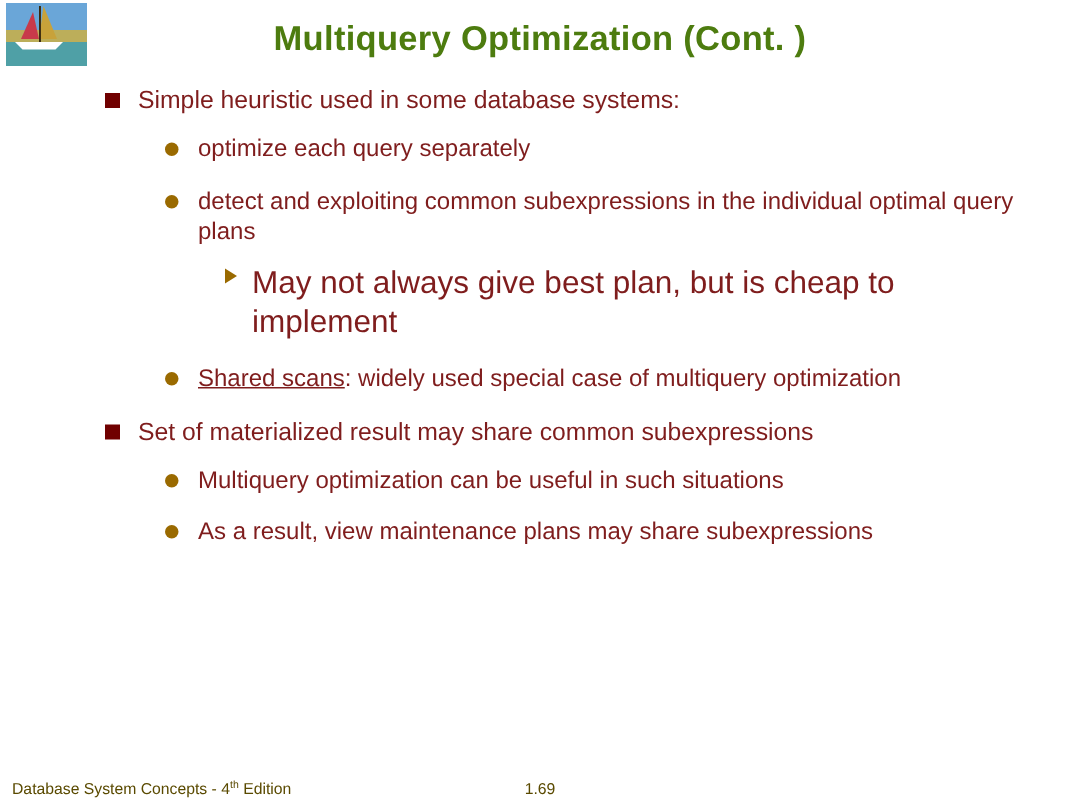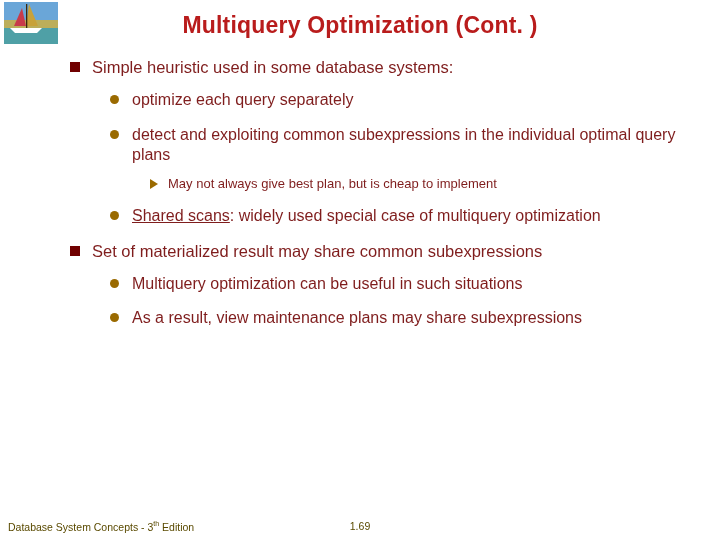--- a/index.html
+++ b/index.html
@@ -2,21 +2,21 @@
 <html><head>
 <meta charset="utf-8">
 <style>
   * { box-sizing: border-box; margin: 0; padding: 0; }
   html, body { width: 720px; height: 540px; font-family: Arial, Helvetica, sans-serif; background: #fff; }
   .slide { width: 720px; height: 540px; position: relative; padding: 0; }
   .logo {
     position: absolute; left: 4px; top: 2px; width: 54px; height: 42px;
   }
   .title {
-    color: #b91c1c; font-weight: bold; font-size: 23px;
+    color: #4d7c0f; font-weight: bold; font-size: 23px;
     text-align: center; padding-top: 12px; padding-bottom: 10px;
     letter-spacing: 0.2px;
   }
   .content { padding: 8px 38px 0 70px; font-size: 16px; line-height: 1.28; color: #7f1d1d; }
   ul { list-style: none; }
   li { margin-bottom: 10px; }
 
   .lv1 > li { position: relative; padding-left: 22px; font-size: 16.5px; }
   .lv1 > li::before {
     content: ""; position: absolute; left: 0; top: 5px;
@@ -24,21 +24,21 @@
   }
 
   .lv2 { margin-top: 12px; }
   .lv2 > li { position: relative; padding-left: 22px; font-size: 16px; margin-left: 18px; margin-bottom: 14px; }
   .lv2 > li::before {
     content: ""; position: absolute; left: 0; top: 5px;
     width: 9px; height: 9px; background: #9a6a00; border-radius: 50%;
   }
 
   .lv3 { margin-top: 10px; }
-  .lv3 > li { position: relative; padding-left: 18px; font-size: 13px; margin-left: 18px; margin-bottom: 10px; }
+  .lv3 > li { position: relative; padding-left: 18px; font-size: 21px; margin-left: 18px; margin-bottom: 10px; }
   .lv3 > li::before {
     content: ""; position: absolute; left: 0; top: 3px; width: 0; height: 0;
     border-top: 5px solid transparent; border-bottom: 5px solid transparent;
     border-left: 8px solid #9a6a00;
   }
 
   .underline { text-decoration: underline; }
 
   .footer {
     position: absolute; left: 0; bottom: 8px; width: 720px;
@@ -88,18 +88,18 @@
       <ul class="lv2">
         <li>Multiquery optimization can be useful in such situations</li>
         <li>As a result, view maintenance plans may share subexpressions</li>
       </ul>
     </li>
   </ul>
 </div>
 
 <div class="footer">
   <span class="left">
-    <span>Database System Concepts - 3</span><sup>th</sup><span> Edition</span>
+    <span>Database System Concepts - 4</span><sup>th</sup><span> Edition</span>
   </span>
   <span class="center">1.69</span>
 </div>
 
 </div>
 
 </body></html>

